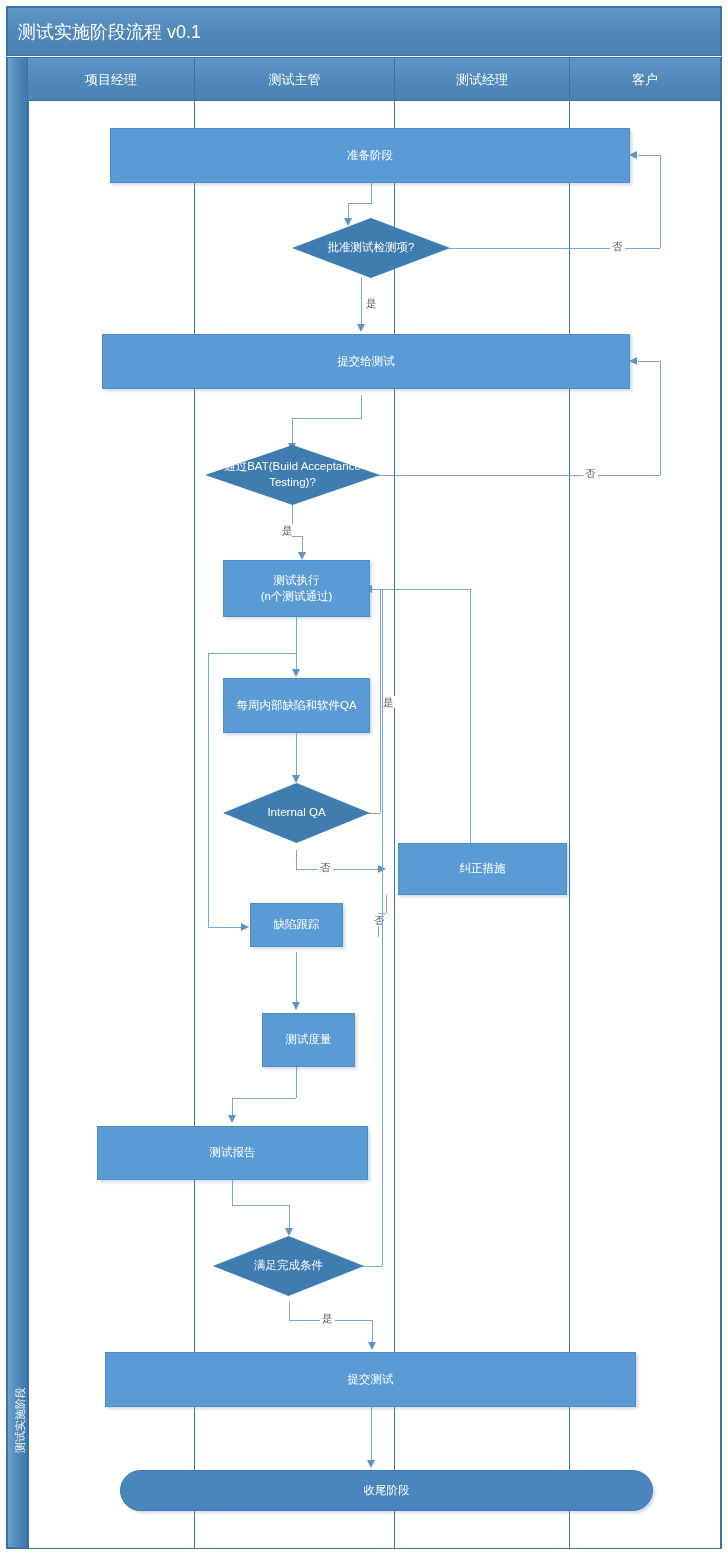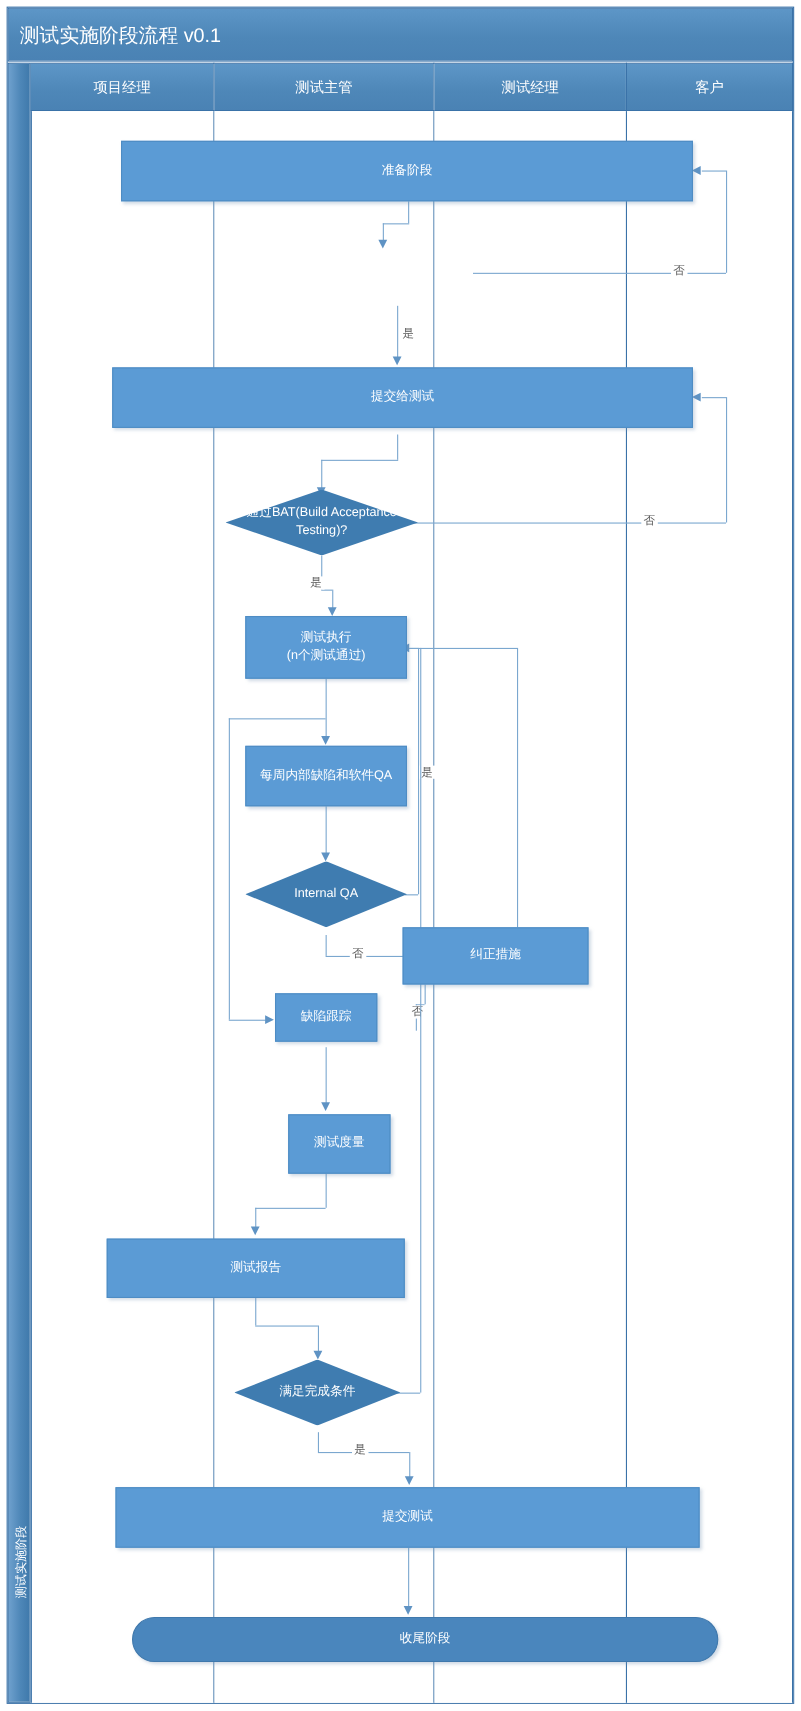--- a/index.html
+++ b/index.html
@@ -183,40 +183,44 @@
     <div class="edge h" style="left:289px;top:1320px;width:83px;"></div>
     <div class="edge v" style="left:372px;top:1320px;height:24px;"></div>
     <div class="arrow down" style="left:368px;top:1342px;"></div>
     <div class="elabel" style="left:320px;top:1312px;">是</div>
 
     <div class="edge v" style="left:371px;top:1407px;height:55px;"></div>
     <div class="arrow down" style="left:367px;top:1460px;"></div>
 
     <div class="node process" style="left:110px;top:128px;width:520px;height:55px;">准备阶段</div>
 
+    <div class="node decision" style="left:292px;top:218px;width:158px;height:60px;">
+      <div class="dia-shape"></div>
+      <div class="dia-label">批准测试检测项?</div>
+    </div>
 
     <div class="node process" style="left:102px;top:334px;width:528px;height:55px;">提交给测试</div>
 
     <div class="node decision" style="left:205px;top:445px;width:175px;height:60px;">
       <div class="dia-shape"></div>
       <div class="dia-label" style="white-space:pre-line;">通过BAT(Build Acceptance
 Testing)?</div>
     </div>
 
     <div class="node process" style="left:223px;top:560px;width:147px;height:57px;white-space:pre-line;">测试执行
 (n个测试通过)</div>
 
     <div class="node process" style="left:223px;top:678px;width:147px;height:55px;">每周内部缺陷和软件QA</div>
 
     <div class="node decision" style="left:223px;top:783px;width:147px;height:60px;">
       <div class="dia-shape"></div>
       <div class="dia-label">Internal QA</div>
     </div>
 
-    <div class="node process" style="left:366px;top:843px;width:169px;height:52px;">纠正措施</div>
+    <div class="node process" style="left:398px;top:843px;width:169px;height:52px;">纠正措施</div>
 
     <div class="node process" style="left:250px;top:903px;width:93px;height:44px;">缺陷跟踪</div>
 
     <div class="node process" style="left:262px;top:1013px;width:93px;height:54px;">测试度量</div>
 
     <div class="node process" style="left:97px;top:1126px;width:271px;height:54px;">测试报告</div>
 
     <div class="node decision" style="left:213px;top:1236px;width:151px;height:60px;">
       <div class="dia-shape"></div>
       <div class="dia-label">满足完成条件</div>

